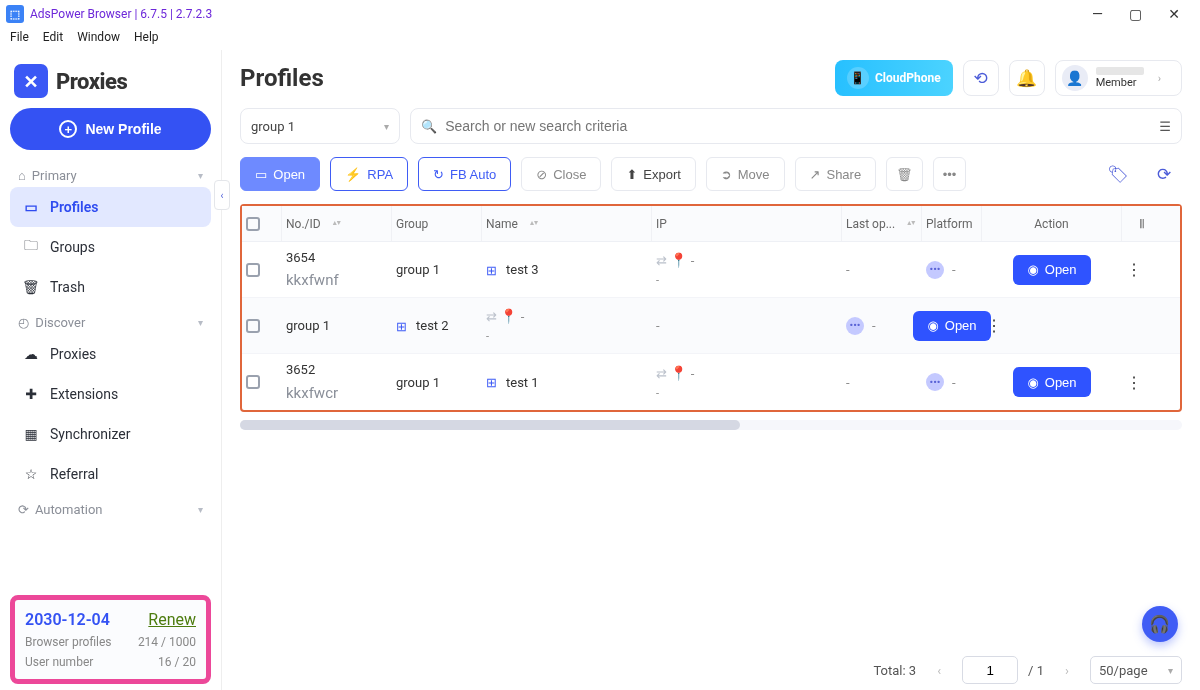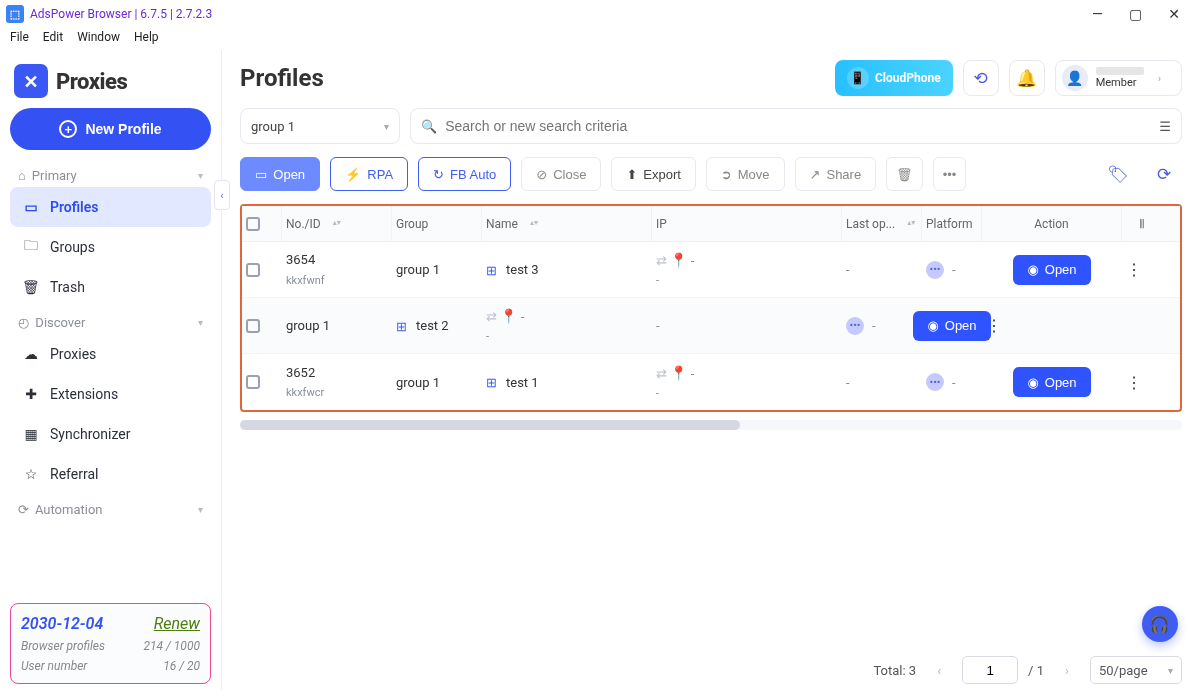--- a/index.html
+++ b/index.html
@@ -16,21 +16,21 @@
   .logo-mark { width: 34px; height: 34px; background: #3b58f5; border-radius: 7px; display:flex; align-items:center; justify-content:center; color:#fff; font-weight:700; font-size:18px; }
   .logo-text { font-size: 22px; font-weight: 800; letter-spacing: -0.5px; }
   .new-profile-btn { background: #3452f3; color: #fff; border: none; border-radius: 22px; height: 42px; display: flex; align-items: center; justify-content: center; gap: 8px; font-size: 14px; font-weight: 600; cursor: pointer; margin-bottom: 10px; }
   .plus-circle { width:18px; height:18px; border:2px solid #fff; border-radius:50%; display:inline-flex; align-items:center; justify-content:center; font-size:13px; line-height:1; }
   .section-label { display:flex; align-items:center; gap:6px; color:#8b8f98; font-size:13px; padding:8px 8px 4px 8px; }
   .section-label .chev { margin-left:auto; font-size:10px; color:#b7bcc6; }
   .nav-item { display:flex; align-items:center; gap:10px; height:40px; padding:0 12px; border-radius:8px; cursor:pointer; color:#2b2f38; font-size:14px; }
   .nav-item.active { background:#e2e8ff; color:#2e4bf0; font-weight:600; }
   .nav-icon { width:18px; height:18px; display:inline-flex; align-items:center; justify-content:center; color:inherit; }
   .sidebar-spacer { flex:1; }
-  .license-card { border:1px solid #ec4899; border-radius:8px; padding:10px; background:#fbfcfe;font-style:italic; }
+  .license-card { border:5px solid #ec4899; border-radius:8px; padding:10px; background:#fbfcfe; }
   .license-date { color:#3452f3; font-weight:600; font-size:16px; }
   .renew-link { float:right; color:#4d7c0f; text-decoration:underline; font-size:16px; cursor:pointer; }
   .license-row { display:flex; justify-content:space-between; color:#888; font-size:12px; margin-top:6px; }
   .main { flex:1; display:flex; flex-direction:column; padding: 10px 18px 6px 18px; position:relative; }
   .main-header { display:flex; align-items:center; }
   .page-title { font-size:24px; font-weight:700; }
   .header-right { margin-left:auto; display:flex; align-items:center; gap:10px; }
   .cloudphone { display:flex; align-items:center; gap:6px; background:linear-gradient(90deg,#27c0ff,#4bd3ff); color:#fff; border-radius:8px; height:36px; padding:0 12px; font-weight:700; font-size:12px; line-height:1.05; }
   .cloudphone .ic { width:22px; height:22px; background:#fff3; border-radius:50%; display:inline-flex; align-items:center; justify-content:center; }
   .icon-sq { width:36px; height:36px; border:1px solid #e7e9ef; border-radius:8px; display:inline-flex; align-items:center; justify-content:center; color:#4b5bd8; font-size:17px; cursor:pointer; background:#fff; }
@@ -55,21 +55,21 @@
   .thead, .trow { display:grid; grid-template-columns: 40px 110px 90px 170px 190px 80px 60px 140px 40px; align-items:center; }
   .thead { height:36px; background:#fafbfd; border-bottom:1px solid #eef0f5; font-size:12px; color:#666; position:relative; }
   .thead > div { display:flex; align-items:center; gap:12px; padding:0 4px; border-right:1px solid #f0f1f5; height:100%; }
   .thead > div:last-child { border-right:none; justify-content:center; }
   .sort { font-size:8px; line-height:0.8; color:#bbb; display:inline-flex; flex-direction:column; }
   .trow { height:56px; border-bottom:1px solid #f3f4f8; font-size:13px; }
   .trow:last-child { border-bottom:none; }
   .trow > div { padding:0 4px; display:flex; align-items:center; gap:6px; }
   .cb { width:14px; height:14px; border:2px solid #9aa1ae; border-radius:3px; display:inline-block; cursor:pointer; }
   .idcell { flex-direction:column; align-items:flex-start !important; justify-content:center; line-height:1.2; }
-  .idcell .sub { color:#8a8f99; font-size:11px; }
+  .idcell .sub { color:#8a8f99; font-size:15px; }
   .os-ic { width:14px; height:14px; color:#3f5cf5; }
   .ip-ic { color:#bcc2cc; font-size:13px; }
   .pin-ic { color:#e74b3b; font-size:14px; }
   .dash { color:#888; }
   .plat-dot { width:18px; height:18px; border-radius:50%; background:#c4c9ff; display:inline-flex; align-items:center; justify-content:center; color:#5a63d6; font-size:11px; }
   .open-btn { background:#2f53ff; color:#fff; border:none; border-radius:6px; height:30px; padding:0 14px; display:inline-flex; align-items:center; gap:6px; font-size:13px; cursor:pointer; }
   .kebab { font-size:16px; color:#333; cursor:pointer; text-align:center; }
   .hscroll-track { height:10px; background:#f6f7fb; border-radius:10px; margin-top:8px; position:relative; }
   .hscroll-thumb { position:absolute; left:0; top:0; height:10px; width:500px; background:#d5d8e3; border-radius:10px; }
   .footer { margin-top:auto; display:flex; align-items:center; gap:10px; justify-content:flex-end; padding-top:10px; font-size:13px; color:#555; }

